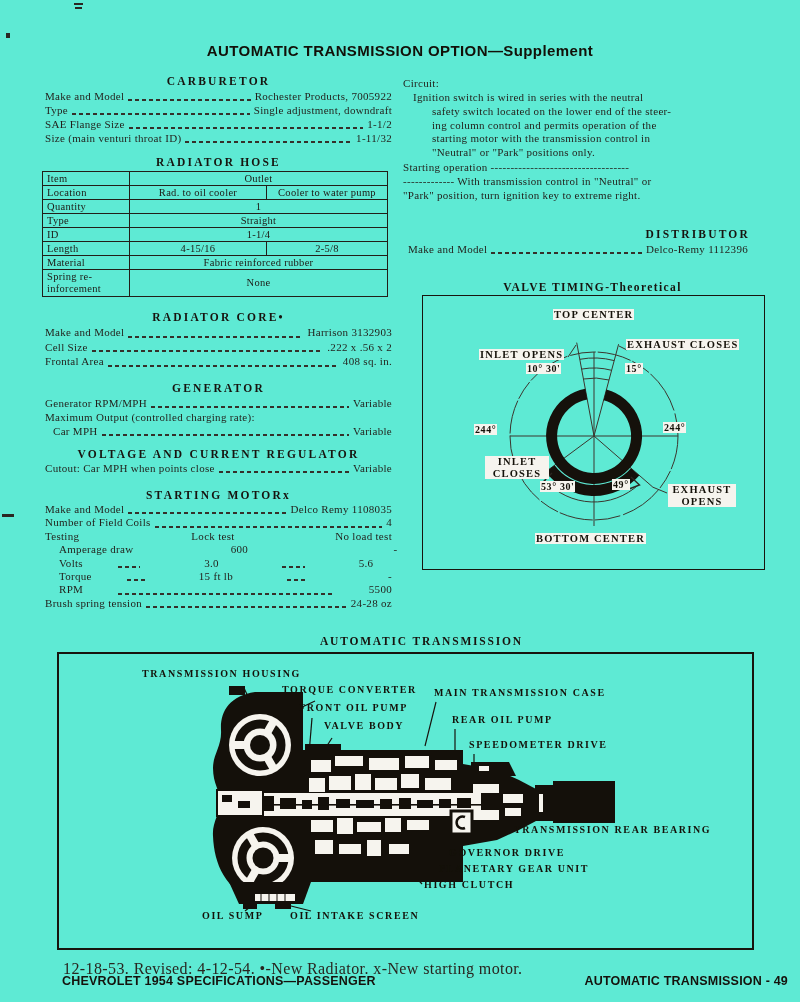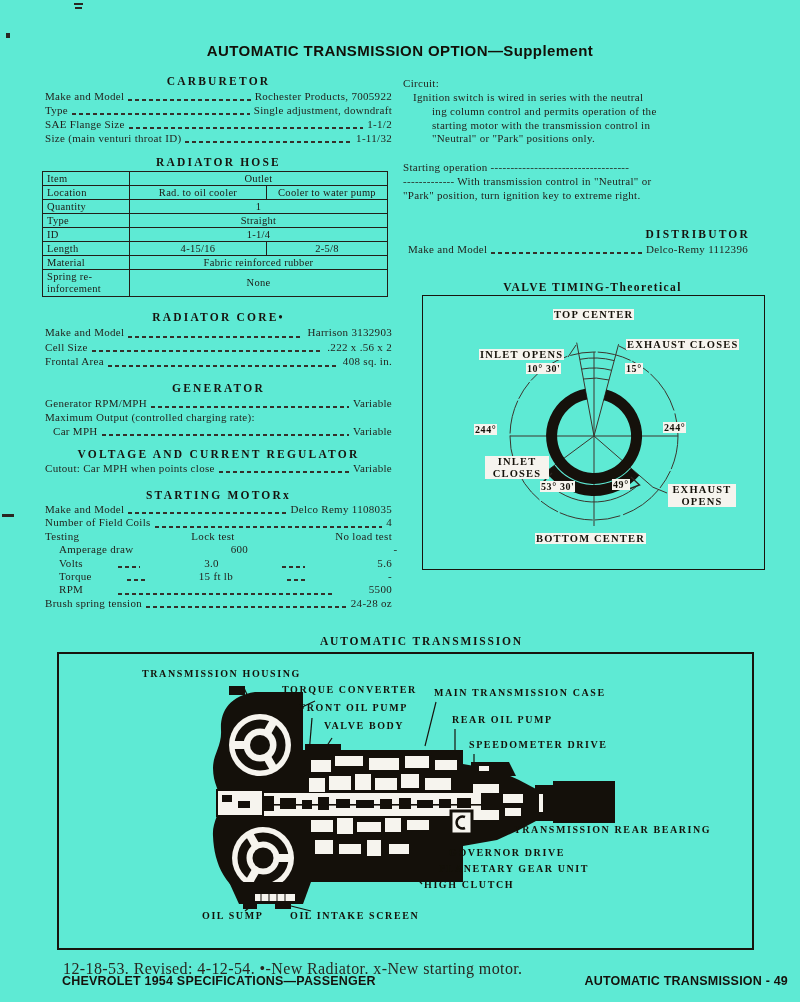--- a/index.html
+++ b/index.html
@@ -179,21 +179,21 @@
         <span class="lead"></span>
         <span style="flex:none;width:72px;text-align:center;">600</span>
         <span class="lead"></span>
         <span style="flex:none;width:52px;text-align:right;">-</span>
       </div>
     <div class="spec ind" style="line-height:13.4px;">
         <span class="lbl">Volts</span>
         <span class="lead"></span>
         <span style="flex:none;width:72px;text-align:center;">3.0</span>
         <span class="lead"></span>
-        <span style="flex:none;width:52px;text-align:right;">5.6</span>
+        <span style="flex:none;width:52px;text-align:center;">5.6</span>
       </div>
     <div class="spec ind" style="line-height:13.4px;">
         <span class="lbl">Torque</span>
         <span class="lead"></span>
         <span style="flex:none;width:72px;text-align:center;">15 ft lb</span>
         <span class="lead"></span>
         <span style="flex:none;width:52px;text-align:right;">-</span>
       </div>
     <div class="spec ind" style="line-height:13.4px;">
         <span class="lbl">RPM</span>
@@ -203,20 +203,21 @@
     <div class="spec" style="line-height:13.4px;">
         <span class="lbl">Brush spring tension</span>
         <span class="lead"></span>
         <span class="val">24-28 oz</span>
       </div>
   </div>
 
   <div class="abs para" style="left:403px;width:350px;top:77px;">Circuit:</div>
   <div class="abs para" style="left:403px;width:350px;top:91px;padding-left:29px;box-sizing:border-box;">
     <div style="text-indent:-19px;">Ignition switch is wired in series with the neutral</div>
+    <div>safety switch located on the lower end of the steer-</div>
     <div>ing column control and permits operation of the</div>
     <div>starting motor with the transmission control in</div>
     <div>"Neutral" or "Park" positions only.</div>
   </div>
   <div class="abs para" style="left:403px;width:352px;top:161px;">
     <div>Starting operation -----------------------------------</div>
     <div>------------- With transmission control in "Neutral" or</div>
     <div>"Park" position, turn ignition key to extreme right.</div>
   </div>
 

